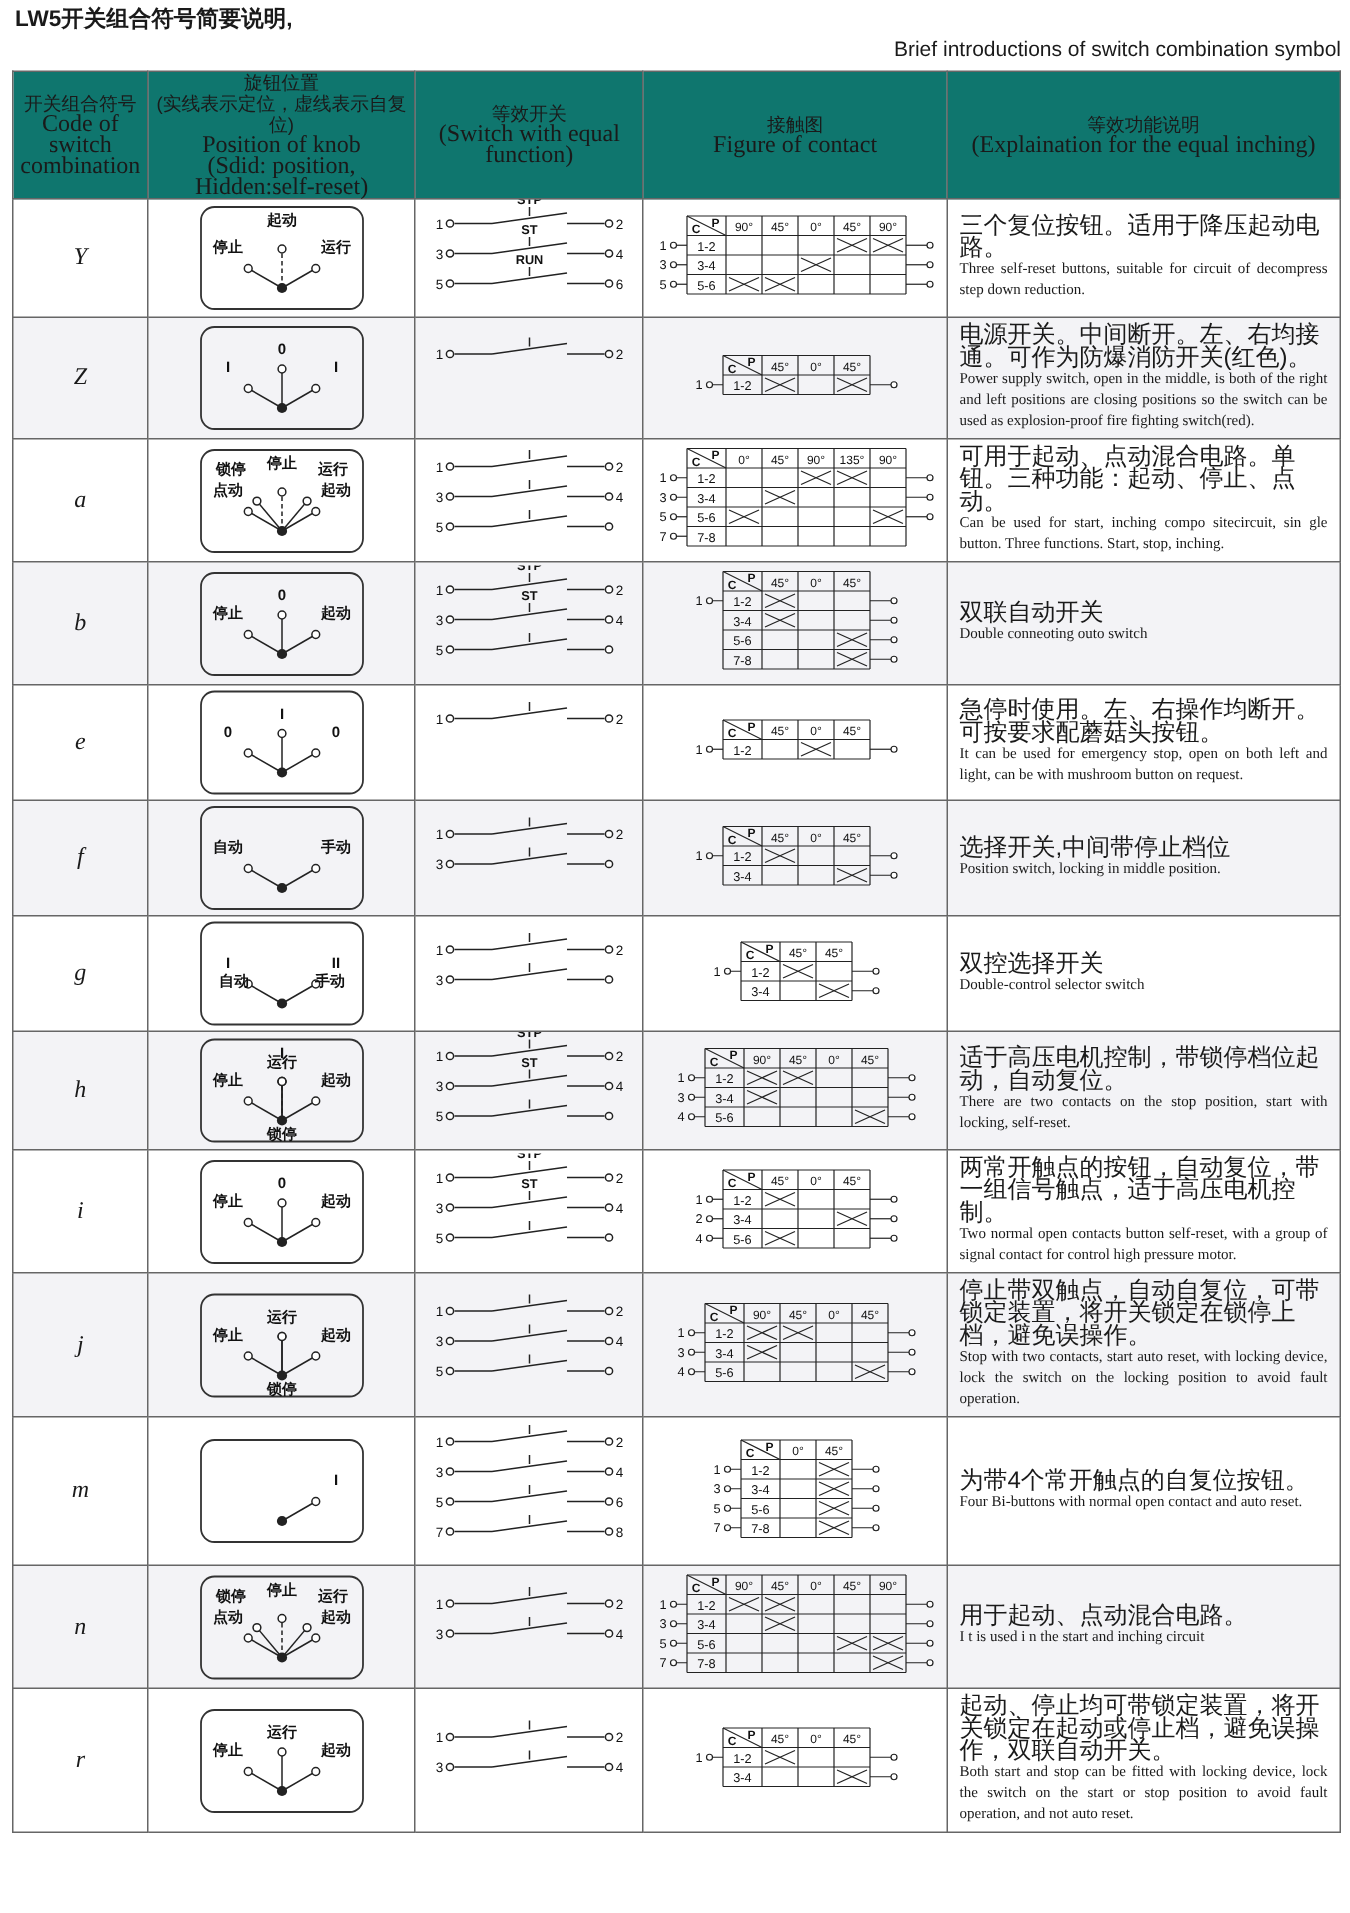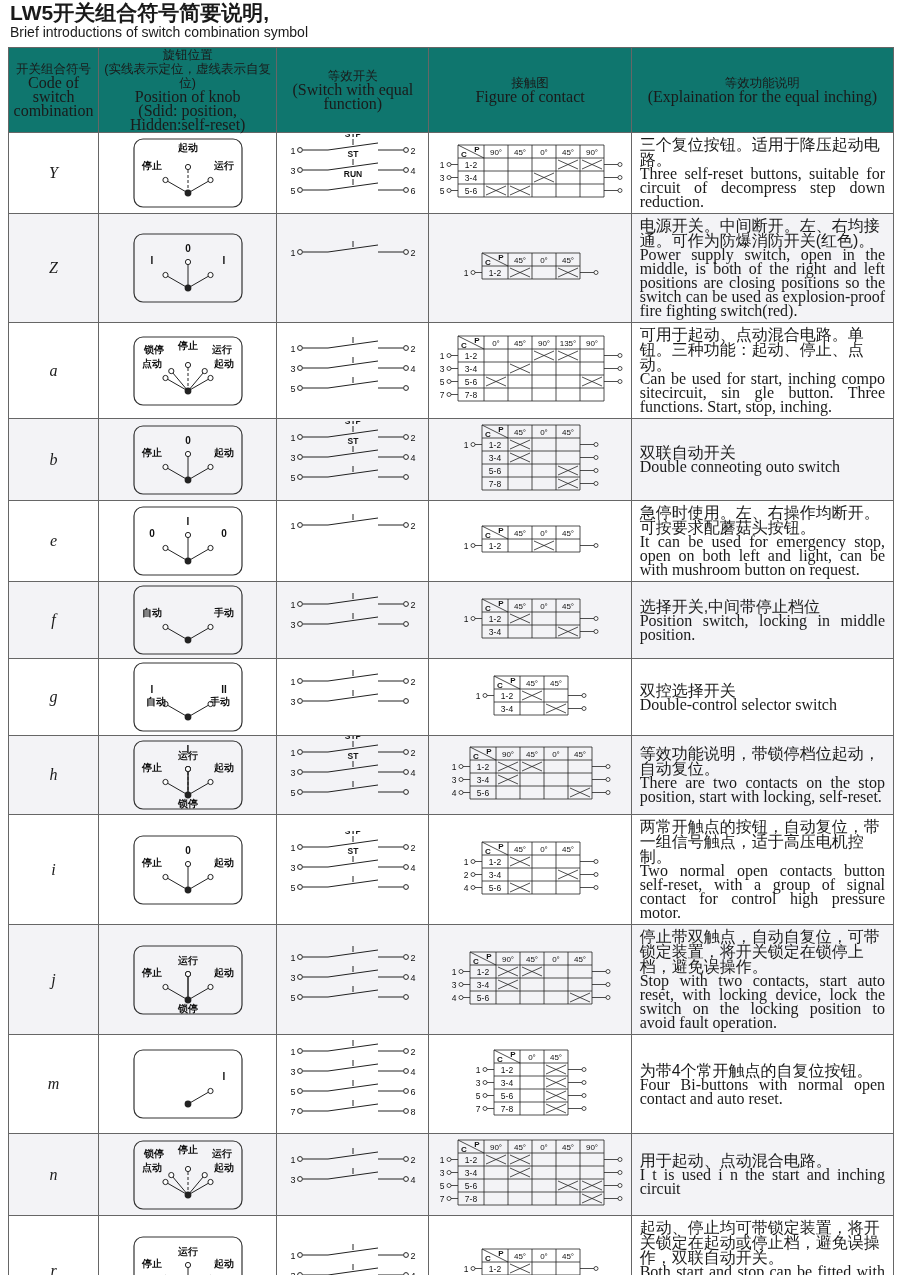--- a/index.html
+++ b/index.html
@@ -7,26 +7,26 @@
     width:900px;height:1275px;
     background:#ffffff;
     font-family:"Liberation Serif", serif;
     color:#1a1a1a;
     position:relative;
     overflow:hidden;
   }
   .page{width:900px;height:1275px;position:relative;box-sizing:border-box;padding:0 6px;}
   .doc-title{
     font-family:"Liberation Sans", sans-serif;
-    font-weight:bold;font-size:21px;line-height:18px;
+    font-weight:bold;font-size:15px;line-height:18px;
     padding:4px 0 0 4px;
   }
   .doc-subtitle{
     font-family:"Liberation Sans", sans-serif;
-    font-size:14px;line-height:18px;padding:1px 0 6px 4px;
+    font-size:14px;line-height:18px;padding:1px 0 6px 4px;text-align:right;
   }
   table.main{
     border-collapse:collapse;
     width:886px;
     table-layout:fixed;
     margin-left:2px;
   }
   table.main td, table.main th{
     border:1px solid #666;
     vertical-align:middle;
@@ -51,21 +51,21 @@
   }
   td.cell{padding:2px;}
   .knobwrap{display:flex;align-items:center;justify-content:center;height:100%;}
   .expl{
     padding:4px 8px;
     font-size:11.5px;
     line-height:14px;
     text-align:left;
   }
   .expl .cn{font-family:Liberation Sans, sans-serif;font-size:16px;line-height:15px;}
-  .expl .en{font-family:"Liberation Serif", serif;font-size:16px;line-height:14px;text-align:justify;}
+  .expl .en{font-family:"Liberation Serif", serif;font-size:10px;line-height:14px;text-align:justify;}
   svg{display:block;margin:0 auto;}
   svg text{font-family:"Liberation Sans", sans-serif;}
   .colcode{width:90px;}
   .colknob{width:178px;}
   .colsw{width:152px;}
   .colfig{width:202px;}
   .colexp{width:262px;}
 </style>
 </head>
 <body>
@@ -828,21 +828,21 @@
               <line x1="144" y1="38.5" x2="158" y2="38.5" stroke="#222" stroke-width="0.8"></line>
               <circle cx="160" cy="38.5" r="2" fill="#fff" stroke="#222" stroke-width="0.8"></circle>
               <text x="168" y="41.5" font-size="8.5" text-anchor="middle" fill="#111">4</text>
               <line x1="144" y1="51.5" x2="158" y2="51.5" stroke="#222" stroke-width="0.8"></line>
               <circle cx="160" cy="51.5" r="2" fill="#fff" stroke="#222" stroke-width="0.8"></circle>
               <text x="168" y="54.5" font-size="8.5" text-anchor="middle" fill="#111">5</text>
             </svg>
           </td>
           <td>
             <div class="expl">
-              <div class="cn">等效功能说明，带锁停档位起动，自动复位。</div>
+              <div class="cn">适于高压电机控制，带锁停档位起动，自动复位。</div>
               <div class="en">There are two contacts on the stop position, start with locking, self-reset.</div>
             </div>
           </td>
         </tr>
         <tr>
           <td class="code">i</td>
           <td class="cell">
             <div class="knobwrap">
               <svg width="120" height="76" viewBox="0 0 120 76">
                 <rect x="6" y="4" width="108" height="68" rx="9" ry="9" fill="none" stroke="#333" stroke-width="1.2"></rect>

